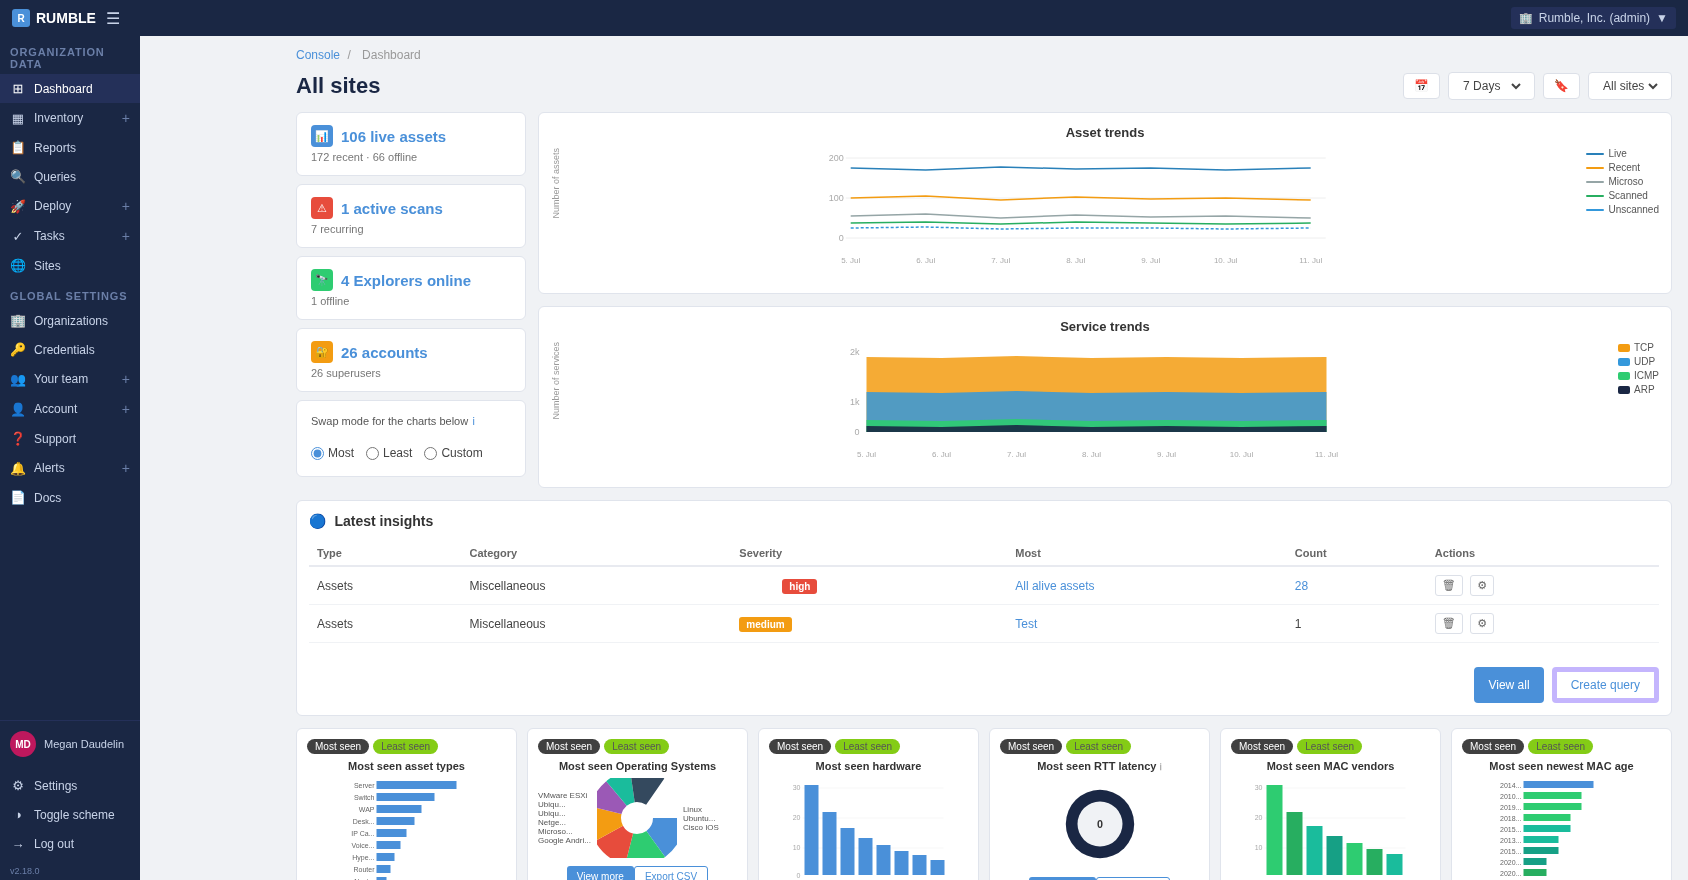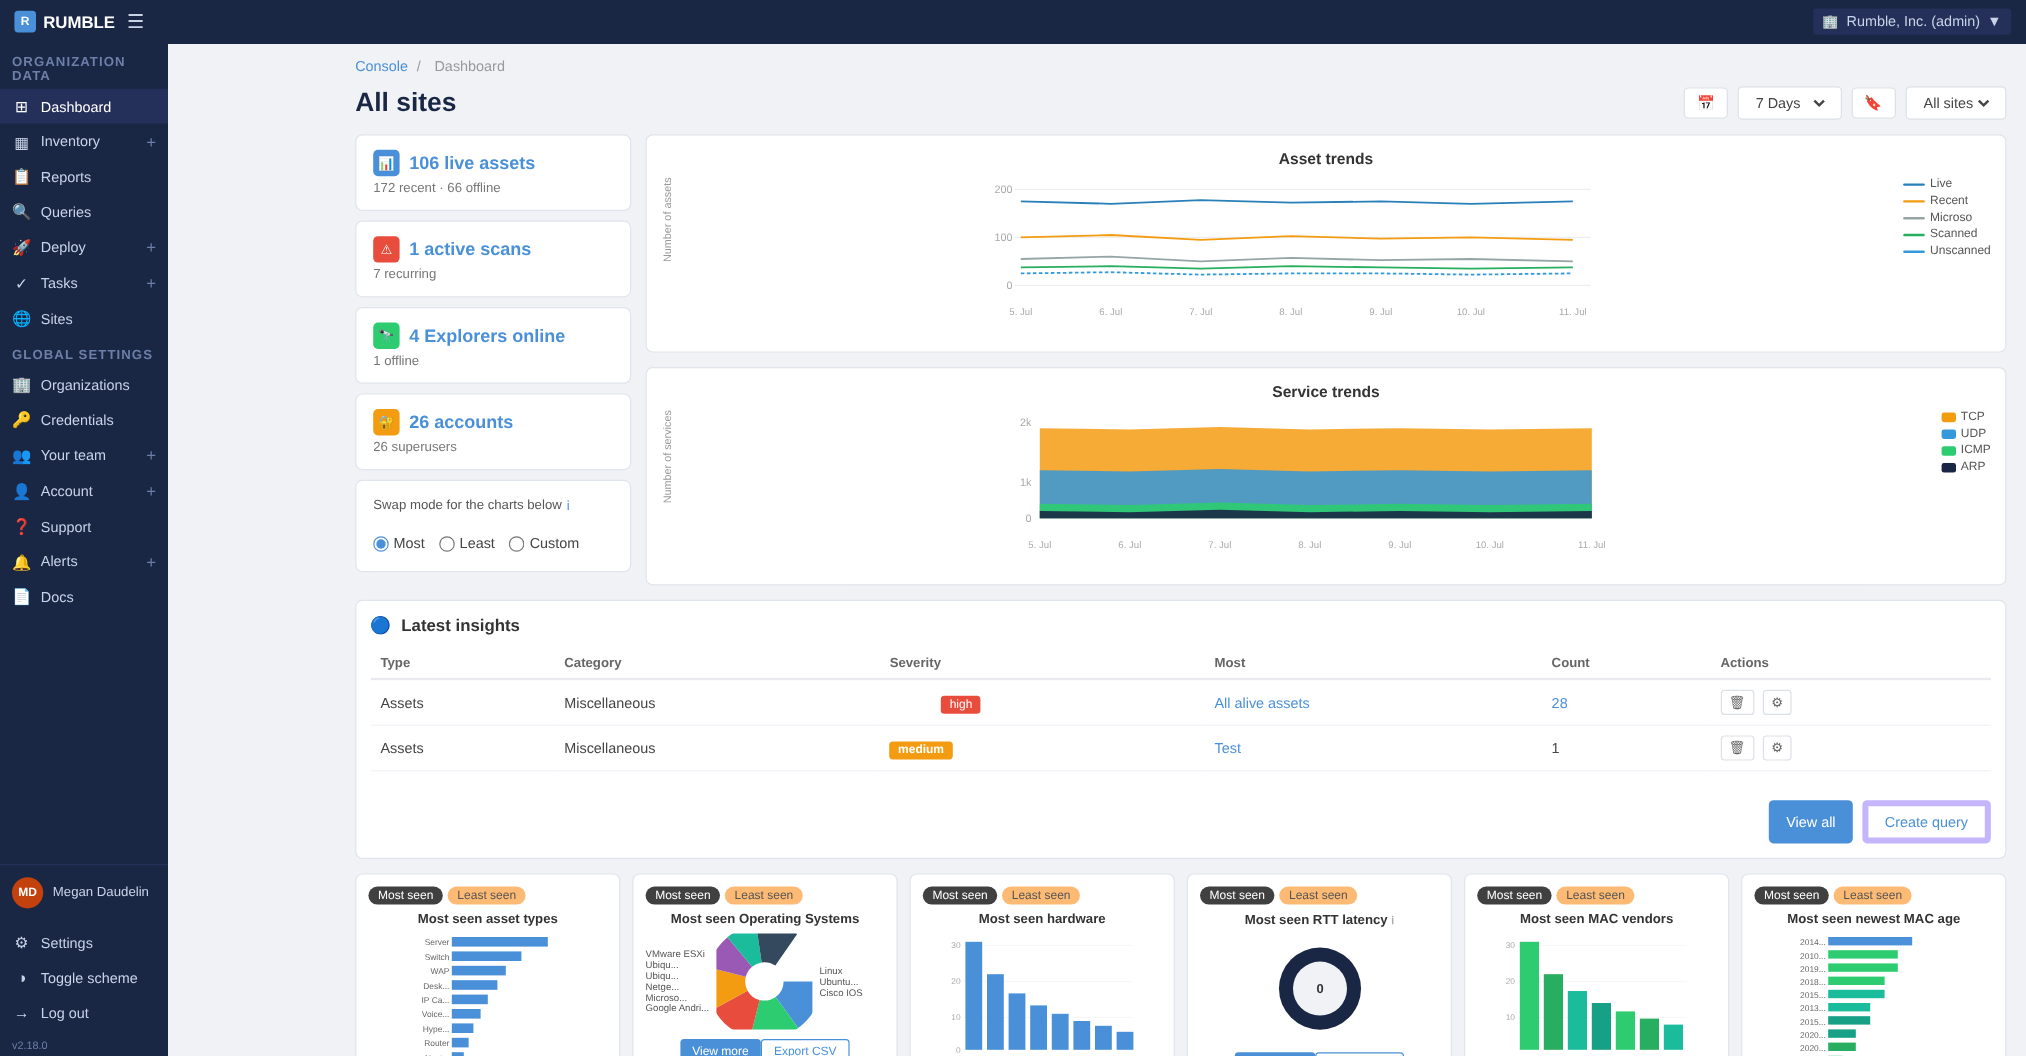--- a/index.html
+++ b/index.html
@@ -12,21 +12,21 @@
     .rumble-logo { color: #fff; font-weight: 700; font-size: 14px; display: flex; align-items: center; gap: 6px; }
     .rumble-logo-icon { width: 18px; height: 18px; background: #4a90d9; border-radius: 3px; display: flex; align-items: center; justify-content: center; font-size: 10px; color: #fff; font-weight: 900; }
     .sidebar-section-label { font-size: 11px; color: #6b7fa8; text-transform: uppercase; letter-spacing: 0.08em; padding: 10px 10px 4px; font-weight: 600; }
     .sidebar-item {
       display: flex; align-items: center; gap: 8px; padding: 7px 10px; cursor: pointer; color: #c8d3e8; text-decoration: none; font-size: 12px;
     }
     .sidebar-item.active { background: #243059; color: #fff; }
     .sidebar-item .icon { font-size: 13px; width: 16px; text-align: center; }
     .sidebar-item .plus { margin-left: auto; color: #6b7fa8; font-size: 14px; }
     .sidebar-user { padding: 10px; border-top: 1px solid #243059; margin-top: auto; display: flex; align-items: center; gap: 8px; cursor: pointer; }
-    .user-avatar { width: 26px; height: 26px; border-radius: 50%; background: #c2410c; display: flex; align-items: center; justify-content: center; color: #fff; font-size: 10px; font-weight: 700; }
+    .user-avatar { width: 26px; height: 26px; border-radius: 50%; background: #be185d; display: flex; align-items: center; justify-content: center; color: #fff; font-size: 10px; font-weight: 700; }
     .user-name { color: #c8d3e8; font-size: 11px; }
     .sidebar-bottom-items { padding: 4px 0; }
     .version-text { font-size: 9px; color: #6b7fa8; padding: 4px 10px; }
 
     
     #topbar {
       position: fixed; top: 0; left: 0; right: 0; height: 36px; background: #1a2744; display: flex; align-items: center; justify-content: space-between; z-index: 100; padding: 0 12px;
     }
     .topbar-left { display: flex; align-items: center; gap: 10px; }
     .topbar-right { display: flex; align-items: center; gap: 8px; }
@@ -61,38 +61,38 @@
     .legend-dot { width: 18px; height: 2px; border-radius: 1px; }
 
     
     .insights-card { background: #fff; border-radius: 6px; border: 1px solid #e0e4ec; padding: 12px; margin-bottom: 12px; }
     .insights-header { display: flex; align-items: center; gap: 8px; margin-bottom: 12px; }
     .insights-title { font-size: 14px; font-weight: 600; color: #333; }
     .insights-icon { color: #4a90d9; font-size: 14px; }
     table { width: 100%; border-collapse: collapse; }
     th { text-align: left; font-size: 11px; font-weight: 700; color: #666; border-bottom: 2px solid #e8eaf0; padding: 6px 8px; }
     td { padding: 8px 8px; border-bottom: 1px solid #f0f2f5; font-size: 12px; color: #444; }
-    .badge-high { background: #e74c3c; color: #fff; padding: 2px 7px; border-radius: 3px; font-size: 10px; font-weight: 400; margin-left: 43px; }
+    .badge-high { background: #e74c3c; color: #fff; padding: 2px 7px; border-radius: 3px; font-size: 10px; font-weight: 700; margin-left: 43px; }
     .badge-medium { background: #f39c12; color: #fff; padding: 2px 7px; border-radius: 3px; font-size: 10px; font-weight: 600; }
     .link-blue { color: #4a90d9; text-decoration: none; cursor: pointer; }
     .action-btn { background: none; border: 1px solid #dce0e8; border-radius: 3px; padding: 3px 6px; cursor: pointer; color: #666; font-size: 11px; margin-right: 4px; }
     .insights-footer { display: flex; justify-content: flex-end; gap: 8px; margin-top: 24px; }
     .btn-blue { background: #4a90d9; color: #fff; border: none; border-radius: 4px; padding: 6px 14px; cursor: pointer; font-size: 12px; }
     .btn-outline { background: #fff; color: #4a90d9; border: 5px solid #c4b5fd; border-radius: 4px; padding: 6px 14px; cursor: pointer; font-size: 12px; }
 
     
     .mode-selector { display: flex; align-items: center; gap: 12px; margin-top: 8px; margin-bottom: 4px; }
     .radio-label { display: flex; align-items: center; gap: 4px; cursor: pointer; font-size: 12px; color: #444; }
     .radio-label input { accent-color: #4a90d9; }
 
     
     .bottom-charts-row { display: grid; grid-template-columns: repeat(6, 1fr); gap: 10px; }
     .bottom-chart-card { background: #fff; border-radius: 6px; border: 1px solid #e0e4ec; padding: 10px; }
     .bottom-chart-tabs { display: flex; gap: 4px; margin-bottom: 6px; }
-    .tab-btn { font-size: 10px; padding: 2px 8px; border-radius: 10px; border: none; cursor: pointer; background: #fdba74; color: #555; }
+    .tab-btn { font-size: 10px; padding: 2px 8px; border-radius: 10px; border: none; cursor: pointer; background: #84cc16; color: #555; }
     .tab-btn.active { background: #404040; color: #fff; }
     .bottom-chart-title { font-size: 11px; font-weight: 600; color: #333; text-align: center; margin-bottom: 6px; }
     .bottom-chart-footer { display: flex; gap: 0; margin-top: 8px; justify-content: center; }
     .btn-sm-blue { background: #4a90d9; color: #fff; border: none; border-radius: 3px; padding: 4px 10px; font-size: 10px; cursor: pointer; }
     .btn-sm-outline { background: #fff; color: #4a90d9; border: 1px solid #4a90d9; border-radius: 3px; padding: 4px 10px; font-size: 10px; cursor: pointer; }
 
     
     svg text { font-family: -apple-system, BlinkMacSystemFont, 'Segoe UI', sans-serif; }
 
     

